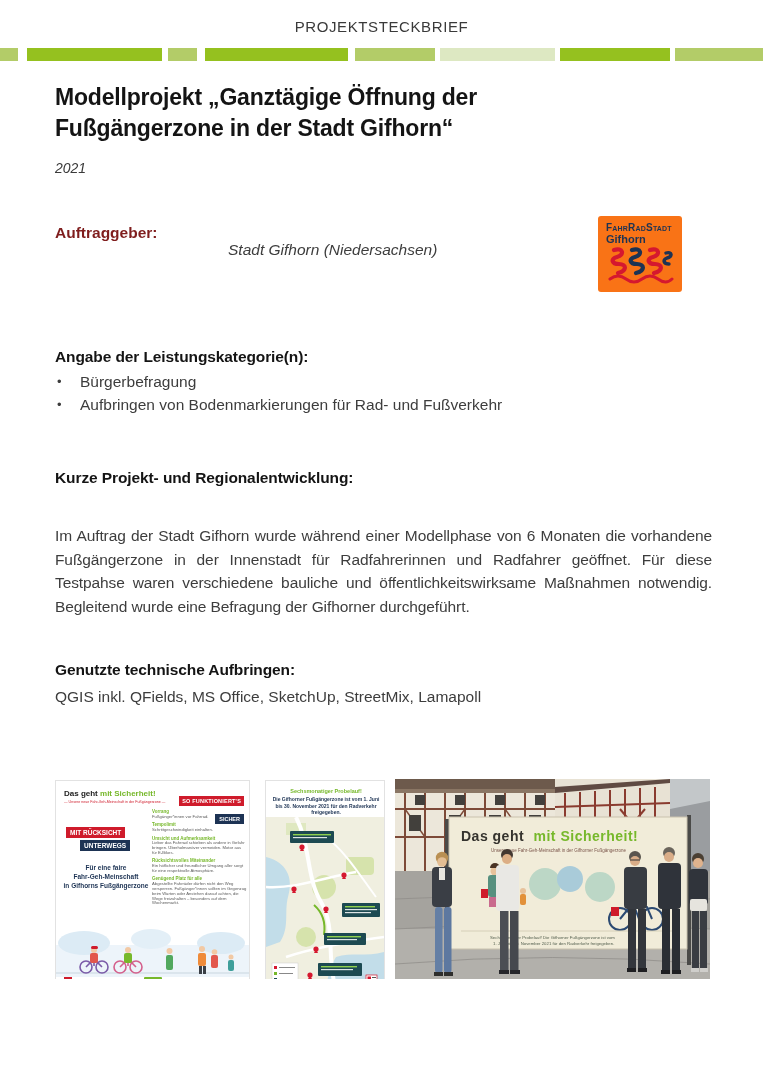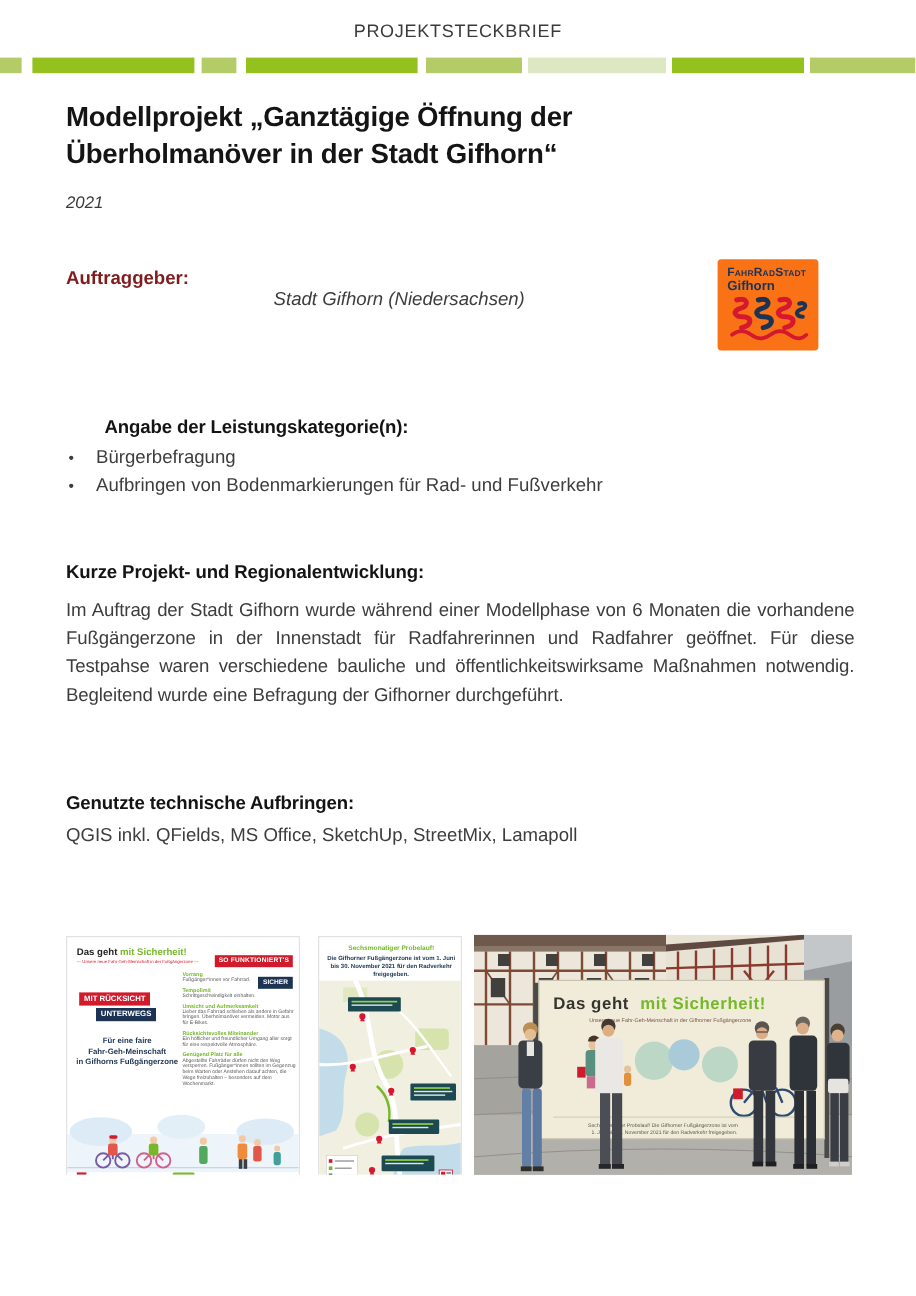--- a/index.html
+++ b/index.html
@@ -21,21 +21,21 @@
   .boregio .tag{font-size:9px;color:#474747;margin-top:4px;letter-spacing:.1px;}
   .client-label{position:absolute;left:55px;top:224px;font-size:15.5px;font-weight:bold;color:#7f1d1d;}
   .client-value{position:absolute;left:228px;top:241px;font-size:15.5px;color:#3d3d3d;font-style:italic;}
   .frs-logo{position:absolute;left:598px;top:216px;width:84px;height:76px;background:#f97316;
         border-radius:3px;box-sizing:border-box;padding:7px 0 0 8px;}
   .frs-name{font-variant:small-caps;font-weight:bold;color:#1d3354;font-size:10px;letter-spacing:.2px;line-height:10px;}
   .frs-city{font-weight:bold;color:#1d3354;font-size:11px;line-height:12px;}
   .sec-h{position:absolute;left:55px;font-size:15.5px;font-weight:bold;color:#141414;letter-spacing:-0.1px;}
   .bullet-item{position:absolute;left:57px;font-size:15.5px;color:#3d3d3d;display:flex;}
   .bullet-dot{width:23px;color:#3d3d3d;font-size:13px;padding-top:1px;}
-  .para{position:absolute;left:55px;top:497px;width:657px;font-size:15.5px;line-height:23.5px;
+  .para{position:absolute;left:55px;top:524px;width:657px;font-size:15.5px;line-height:23.5px;
         text-align:justify;color:#3d3d3d;letter-spacing:-0.1px;}
   .equip-line{position:absolute;left:55px;top:688px;font-size:15.5px;color:#3d3d3d;}
   .fig{position:absolute;box-sizing:border-box;background:#fff;}
   .fig.border{border:1px solid #e2e2e2;}
   #fig1{left:55px;top:780px;width:195px;height:211px;}
   #fig2{left:265px;top:780px;width:120px;height:211px;}
   #fig3{left:395px;top:779px;width:315px;height:216px;}
   .abs{position:absolute;}
   .tscale{transform-origin:0 0;}
   .p1-title{left:8px;top:8px;font-size:8px;font-weight:bold;white-space:nowrap;}
@@ -72,42 +72,42 @@
       <div class="bar-seg" style="left: 27px; width: 135px; background: rgb(149, 193, 31);"></div>
       <div class="bar-seg" style="left: 168px; width: 29px; background: rgb(179, 204, 104);"></div>
       <div class="bar-seg" style="left: 205px; width: 143px; background: rgb(149, 193, 31);"></div>
       <div class="bar-seg" style="left: 355px; width: 80px; background: rgb(179, 204, 104);"></div>
       <div class="bar-seg" style="left: 440px; width: 115px; background: rgb(221, 232, 194);"></div>
       <div class="bar-seg" style="left: 560px; width: 110px; background: rgb(149, 193, 31);"></div>
       <div class="bar-seg" style="left: 675px; width: 88px; background: rgb(179, 204, 104);"></div>
     </div>
 
   <div class="main-title">Modellprojekt „Ganztägige Öffnung der
-Überholmanöver in der Stadt Gifhorn“</div>
+Fußgängerzone in der Stadt Gifhorn“</div>
   <div class="year">2021</div>
 
 
   <div class="client-label">Auftraggeber:</div>
   <div class="client-value">Stadt Gifhorn (Niedersachsen)</div>
 
   <div class="frs-logo">
     <div class="frs-name">FahrRadStadt</div>
     <div class="frs-city">Gifhorn</div>
     <svg width="70" height="38" viewBox="0 0 70 38" style="margin-top:2px;">
       <g fill="none" stroke-linecap="round">
         <path d="M8,3 C17,0 19,8 11,10 C4,12 6,17 13,17 C21,17 21,24 12,26" stroke="#d5182f" stroke-width="4.2"></path>
         <path d="M26,3 C35,0 37,8 29,10 C22,12 24,17 31,17 C39,17 39,24 30,26" stroke="#1d3354" stroke-width="4.2"></path>
         <path d="M44,3 C53,0 55,8 47,10 C40,12 42,17 49,17 C57,17 57,24 48,26" stroke="#d5182f" stroke-width="4.2"></path>
         <path d="M60,6 C66,4 67,10 61,11 C56,13 58,17 63,17" stroke="#1d3354" stroke-width="3.4"></path>
         <path d="M4,32 q8,-6 16,0 t16,0 t16,0 t14,0" stroke="#d5182f" stroke-width="3"></path>
       </g>
     </svg>
   </div>
 
-  <div class="sec-h" style="top:348px;margin-left:32px;">Angabe der Leistungskategorie(n):</div>
+  <div class="sec-h" style="top:348px;">Angabe der Leistungskategorie(n):</div>
   <div class="bullet-item" style="top:373px;">
     <span class="bullet-dot">•</span>
     <span>Bürgerbefragung</span>
   </div>
   <div class="bullet-item" style="top:396px;">
     <span class="bullet-dot">•</span>
     <span>Aufbringen von Bodenmarkierungen für Rad- und Fußverkehr</span>
   </div>
 
   <div class="sec-h" style="top:469px;">Kurze Projekt- und Regionalentwicklung:</div>

